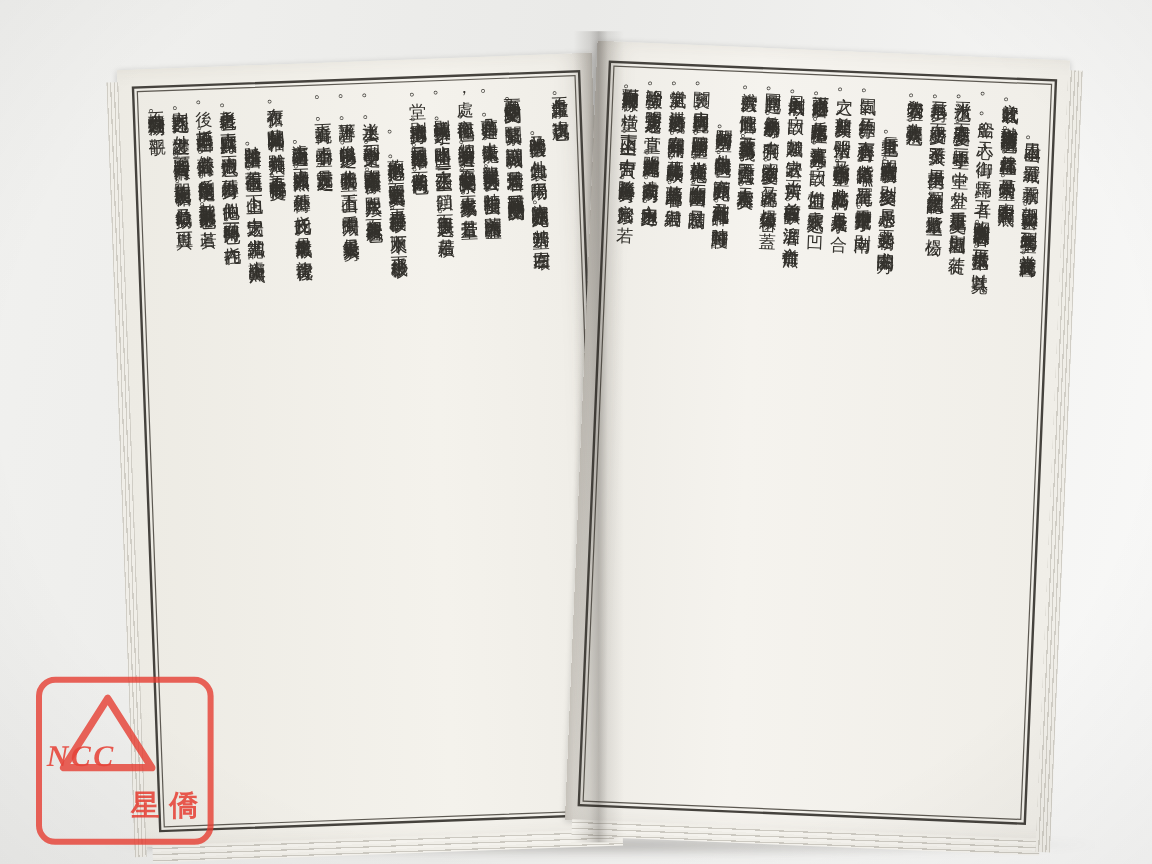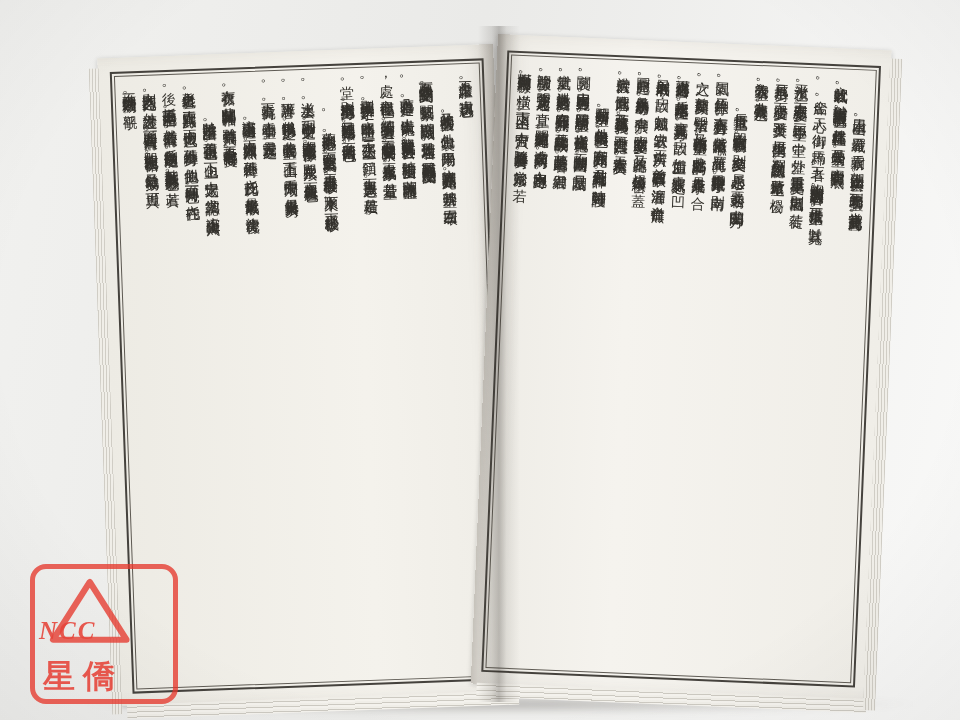--- a/index.html
+++ b/index.html
@@ -61,22 +61,22 @@
     border:5px solid rgba(229,57,46,0.85);border-radius:16px;
     opacity:0.92;z-index:10;padding-left:32px;
   }
   .stamp .tri{position:absolute;left:8px;top:6px;width:90px;height:70px;}
   .stamp .ncc{
     position:absolute;left:4px;top:48px;
     font-style:italic;font-weight:bold;font-size:25px;letter-spacing:2px;
     color:rgba(229,57,46,0.9);font-family:"Liberation Serif","DejaVu Serif",serif;
   }
   .stamp .cjk{
-    position:absolute;left:0;right:0;top:86px;text-align:left;
-    font-weight:bold;font-size:32px;letter-spacing:8px;text-indent:8px;
+    position:absolute;left:0;right:0;top:86px;text-align:right;
+    font-weight:bold;font-size:24px;letter-spacing:8px;text-indent:8px;
     color:rgba(229,57,46,0.9);
   }
   .vignette{position:absolute;inset:0;pointer-events:none;
     background:radial-gradient(ellipse at 50% 45%,rgba(0,0,0,0) 70%,rgba(0,0,0,0.05) 100%);}
 </style>
 </head>
 <body>
 
 <div class="book-shadow"></div>
 

